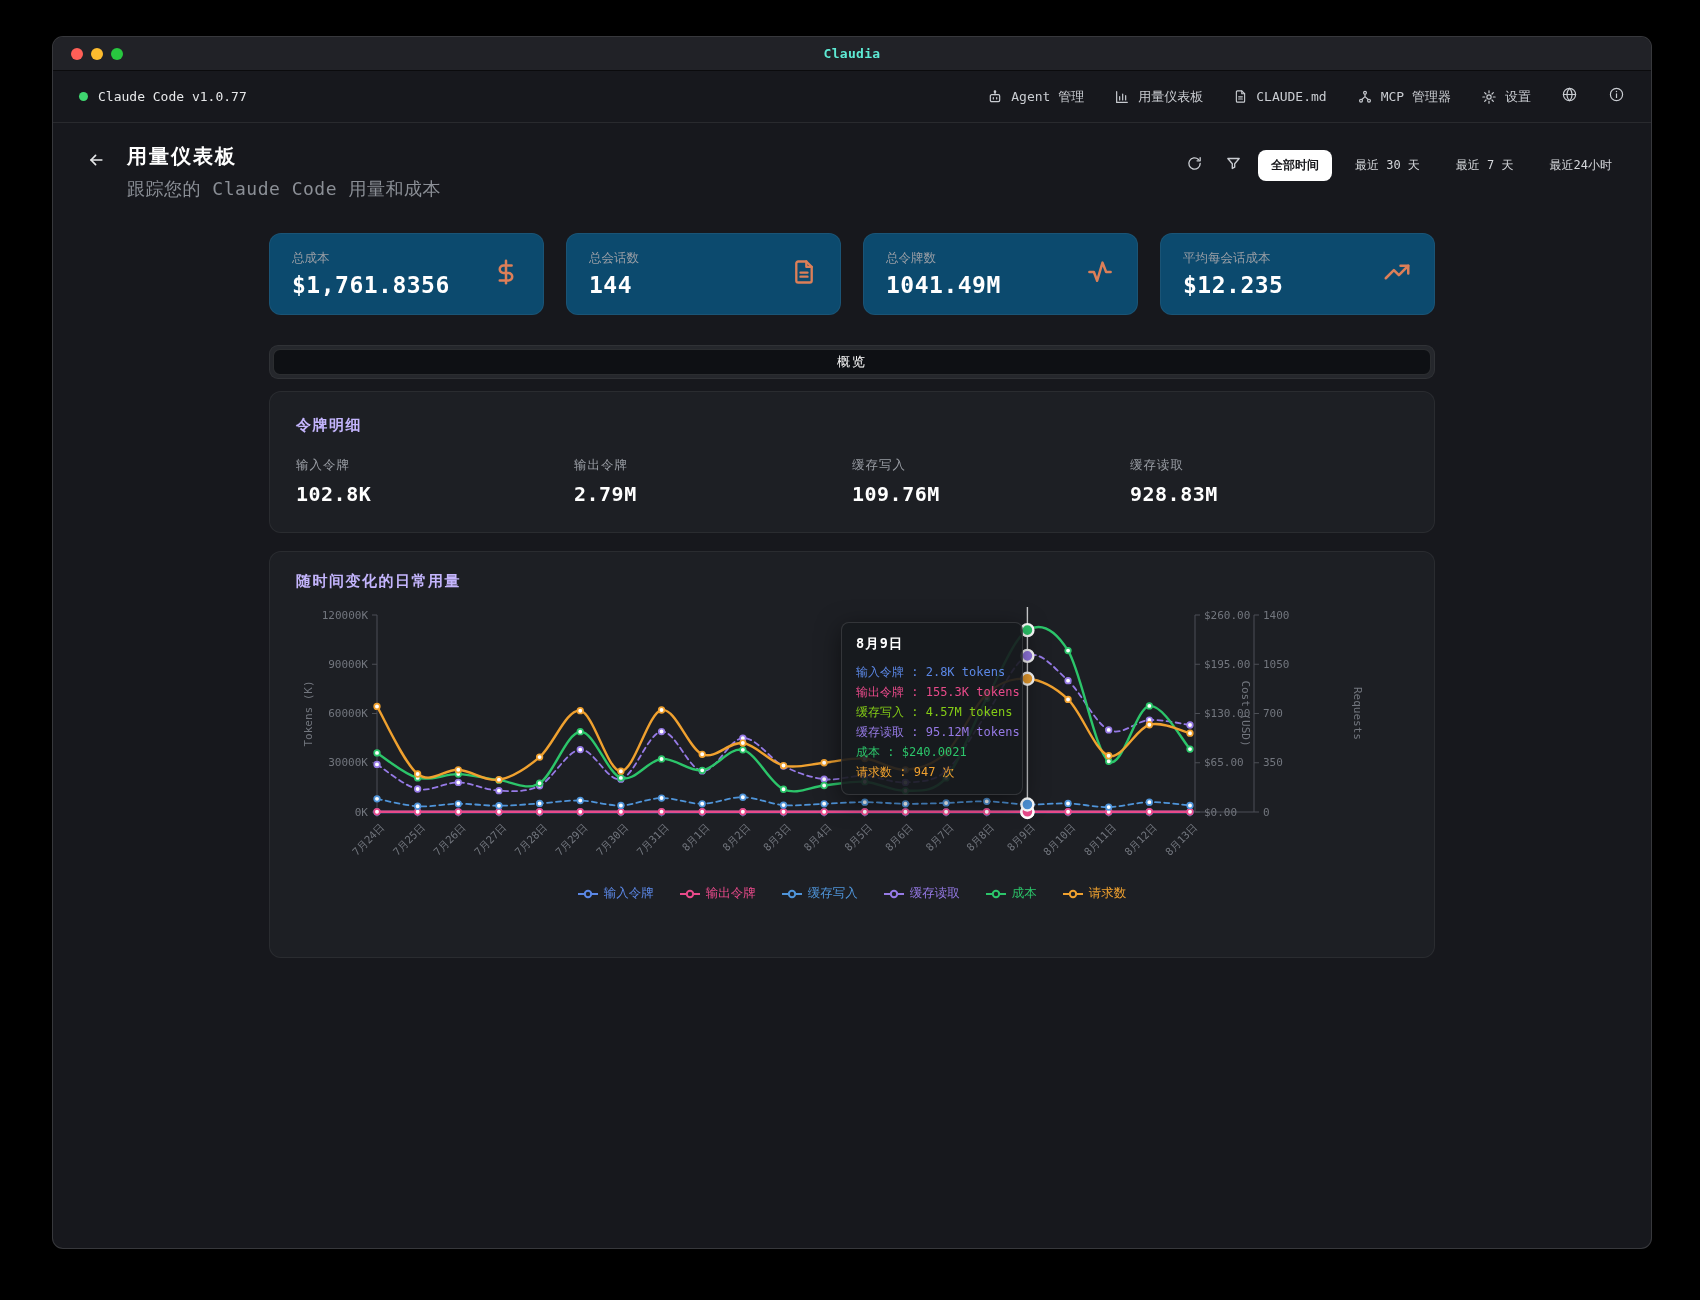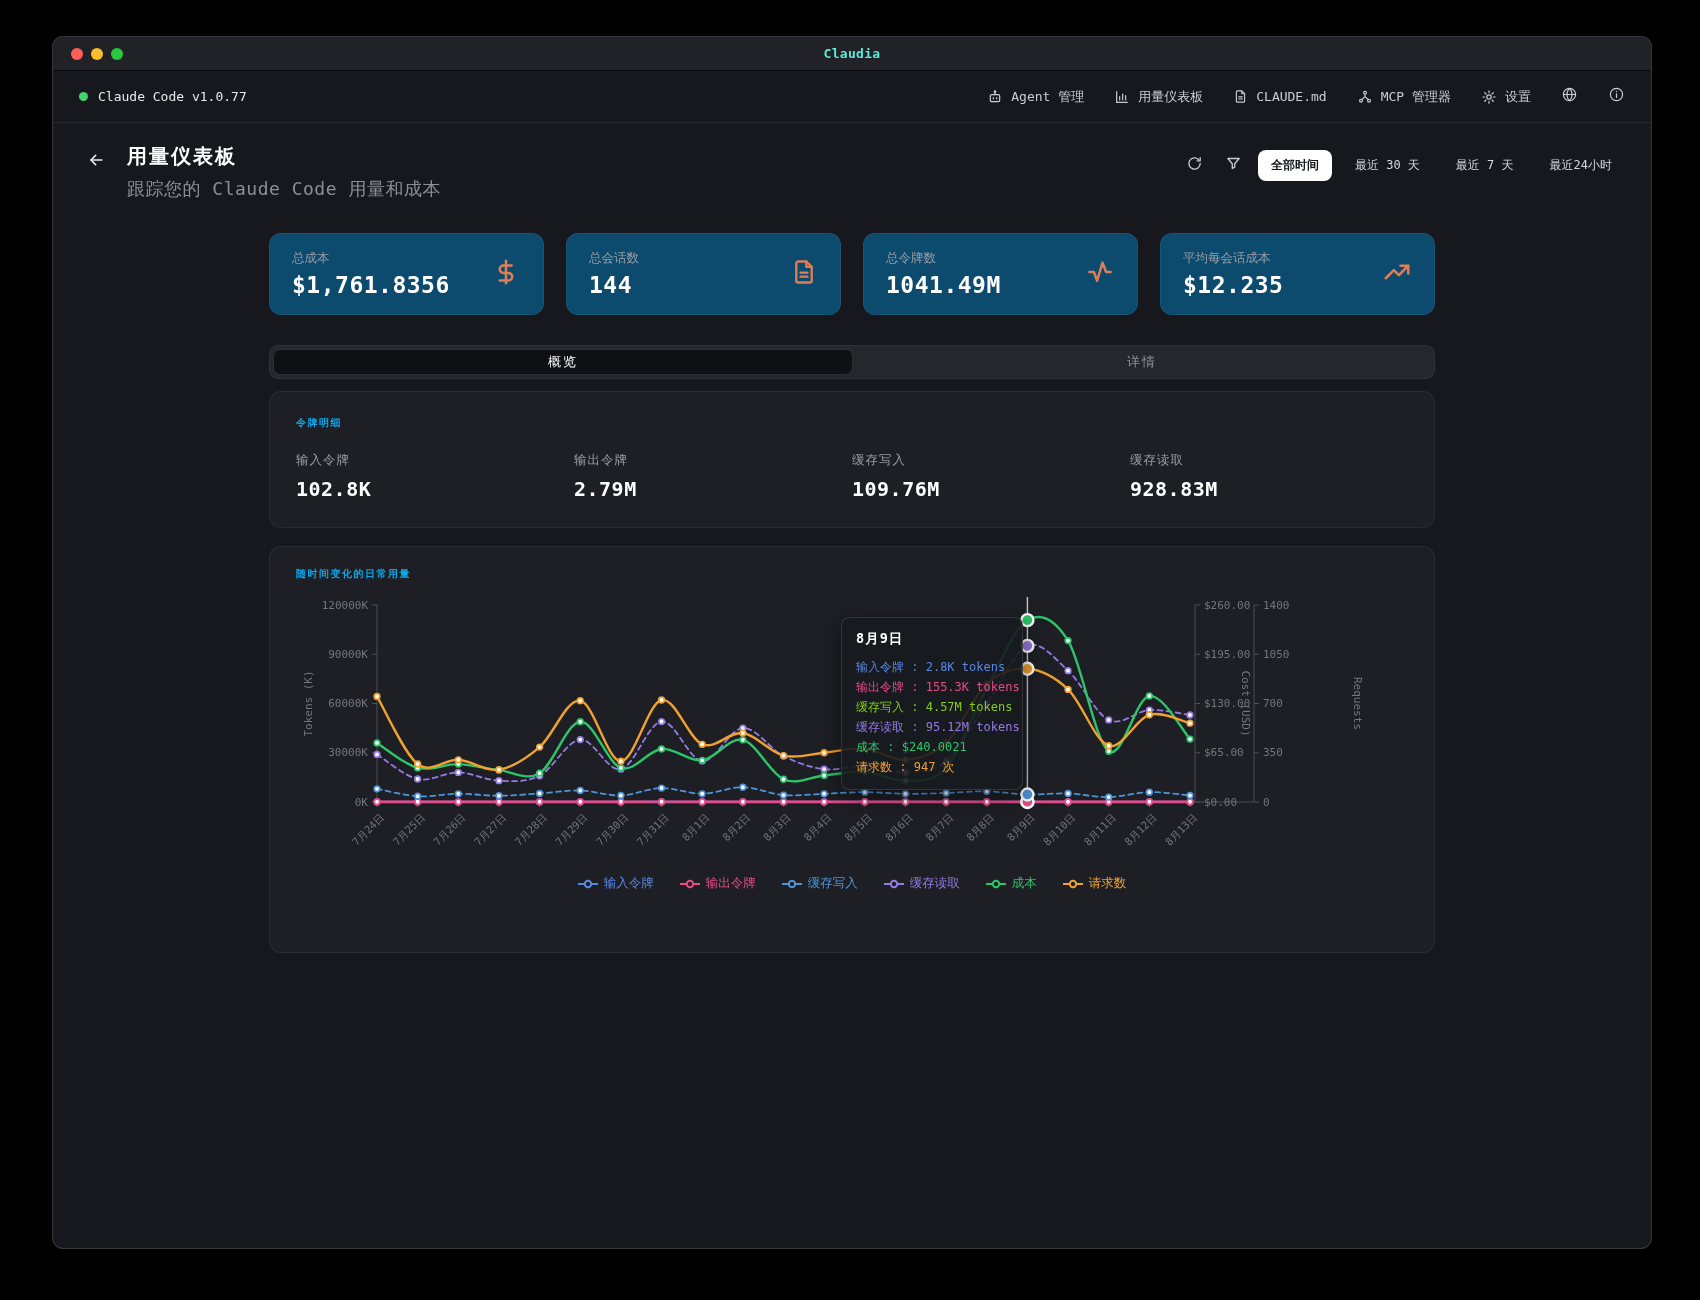--- a/index.html
+++ b/index.html
@@ -43,21 +43,21 @@
   .stat-icon{color:#dd7f58;}
   
   .tabs{margin-top:30px;height:34px;background:#25272c;border:1px solid rgba(255,255,255,.05);
     border-radius:9px;padding:3px;display:flex;}
   .tab{flex:1;display:flex;align-items:center;justify-content:center;font-size:13px;color:#8d9197;
     border-radius:7px;cursor:pointer;letter-spacing:2px;}
   .tab.active{background:#0e1014;border:1px solid rgba(255,255,255,.12);color:#fff;}
   
   .card{background:#1d1f24;border:1px solid rgba(255,255,255,.06);border-radius:12px;}
   .breakdown{margin-top:12px;padding:24px 26px 26px 26px;}
-  .card-title{font-size:10px;font-weight:bold;color:#0ea5e9;letter-spacing:1.5px;}
+  .card-title{font-size:15px;font-weight:bold;color:#c4b5fd;letter-spacing:1.5px;}
   .bd-grid{display:grid;grid-template-columns:repeat(4,1fr);margin-top:22px;}
   .bd-label{font-size:12.5px;color:#9a9ea5;letter-spacing:1px;}
   .bd-value{font-size:20px;font-weight:bold;color:#fff;margin-top:8px;letter-spacing:.5px;}
   
   .chart-card{margin-top:18px;height:407px;padding:20px 26px;position:relative;}
   #chart-svg{display:block;margin-top:4px;}
   .legend{display:flex;justify-content:center;gap:26px;margin-top:0px;}
   .legend-item{display:flex;align-items:center;gap:6px;font-size:12.5px;cursor:pointer;}
   
   .tooltip{position:absolute;left:571px;top:70px;width:182px;background:rgba(23,25,30,.90);
@@ -225,21 +225,20 @@
         </div>
         <span class="stat-icon"><svg width="30" height="30" viewBox="0 0 24 24" fill="none" stroke="currentColor" stroke-width="2" stroke-linecap="round" stroke-linejoin="round">
               <path d="M3 17l6.5-6.5 4 4L21 7"></path>
               <path d="M14.8 7H21v6.2"></path>
             </svg></span>
       </div>
     </div>
 
     <div class="tabs">
       <div class="tab active">概览</div>
-      <div class="tab">详情</div>
     </div>
 
     <div class="card breakdown">
       <div class="card-title">令牌明细</div>
       <div class="bd-grid">
         <div>
           <div class="bd-label">输入令牌</div>
           <div class="bd-value">102.8K</div>
         </div>
         <div>

